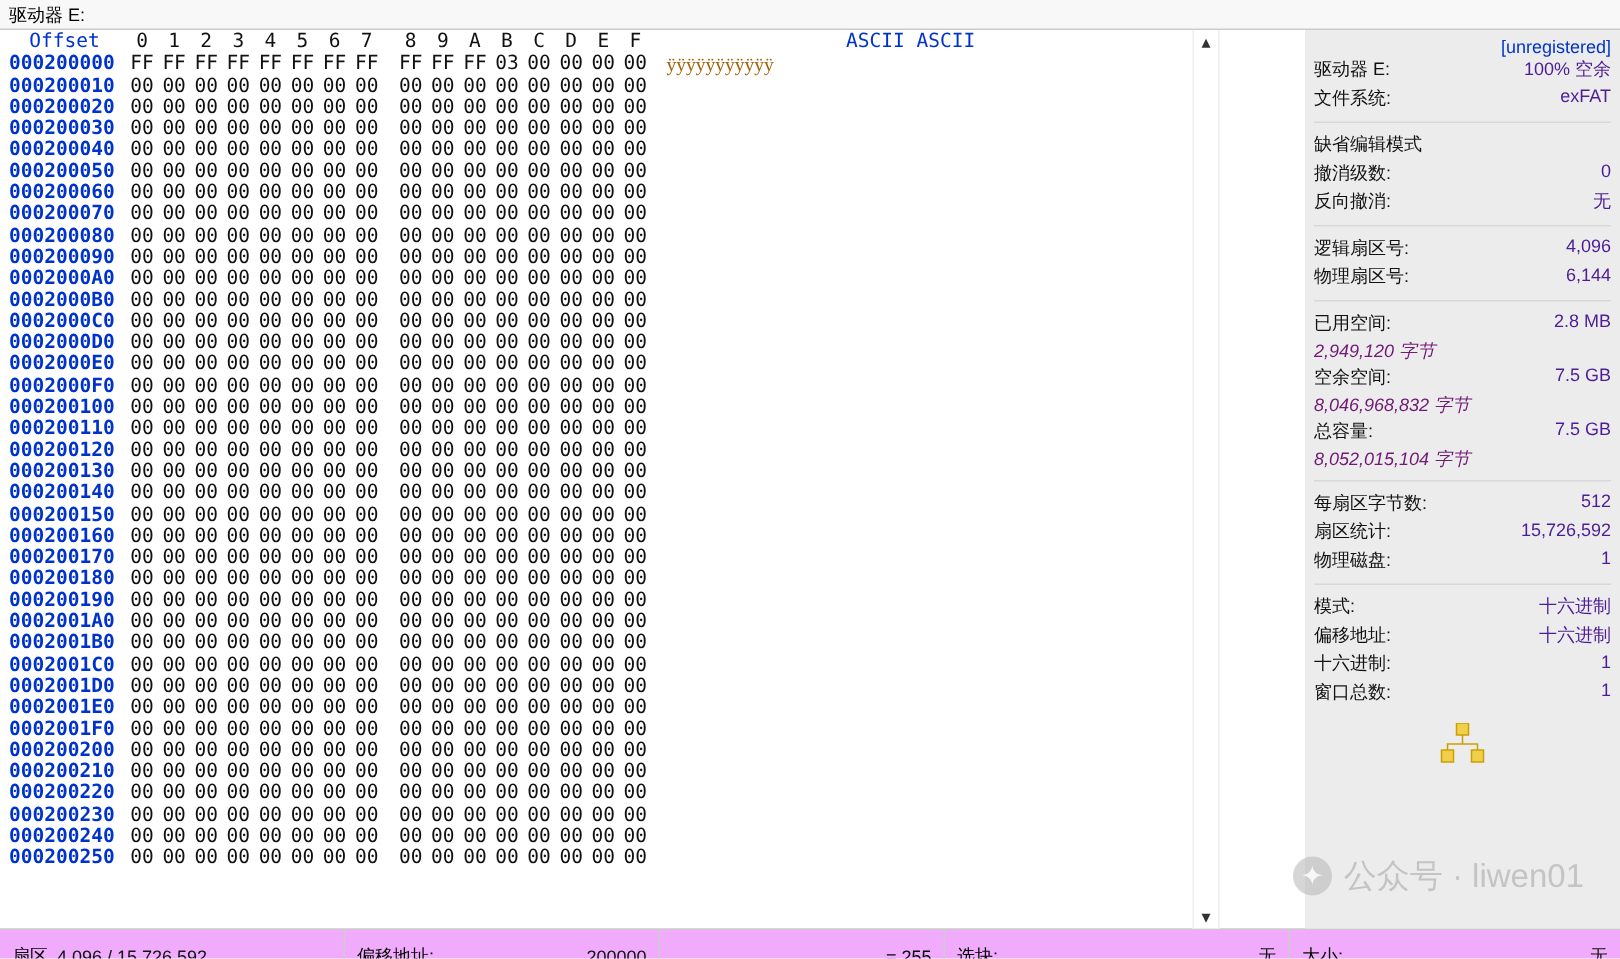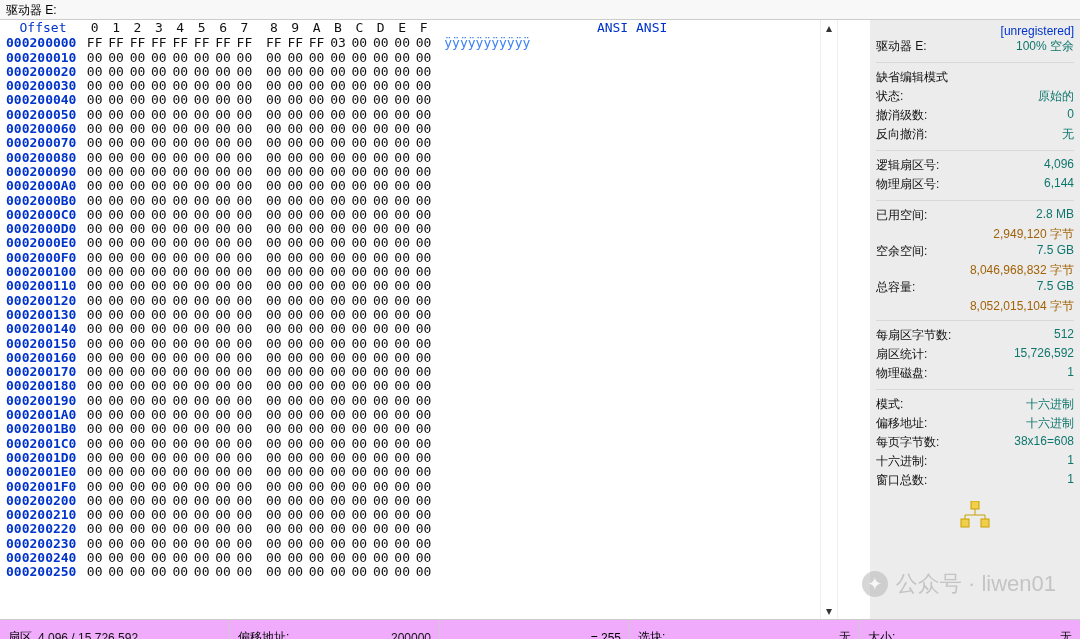--- a/index.html
+++ b/index.html
@@ -17,20 +17,21 @@
   background: #f8f8f8;
   border-bottom: 1px solid #ccc;
   padding: 2px 6px;
   font-size: 12px;
   font-family: "Microsoft YaHei", SimSun, sans-serif;
   color: #000;
 }
 .main {
   display: flex;
   height: 599px;
+  gap: 25px;
 }
 .hex-panel {
   flex: 1;
   overflow: hidden;
   position: relative;
   font-family: Consolas, monospace;
   font-size: 13px;
   line-height: 14.3px;
   padding-left: 2px;
 }
@@ -40,21 +41,21 @@
   padding-top: 1px;
   padding-bottom: 1px;
 }
 .col-offset { width: 82px; text-align: center; }
 .byte-gap { width: 8px; }
 .col-ascii-hdr { flex: 1; text-align: center; padding-left: 10px; }
 .hex-rows {}
 .hex-row { display: flex; white-space: pre; }
 .hex-offset { width: 82px; color: #0033cc; padding-left: 4px; font-weight: bold; }
 .hex-byte { width: 21.4px; text-align: center; color: #111; }
-.hex-ascii { padding-left: 10px; color: #3b82f6; }
+.hex-ascii { padding-left: 10px; color: #a16207; font-family: Liberation Serif, serif; }
 .divider { width: 18px; background: #fff; border-left: 1px solid #eee; border-right: 1px solid #eee; position: relative; }
 .div-arrow-up, .div-arrow-down {
   position: absolute;
   left: 0; right: 0;
   height: 16px;
   display: flex; align-items: center; justify-content: center;
   color: #333;
   font-size: 12px;
 }
 .div-arrow-up { top: 0; }
@@ -63,24 +64,24 @@
   width: 210px;
   background: #ececec;
   font-family: "Microsoft YaHei", SimSun, sans-serif;
   font-size: 12px;
   padding: 4px 6px;
   overflow-y: auto;
   margin-left: 32px;
 }
 .info-row { display: flex; justify-content: space-between; margin-bottom: 2px; }
 .info-row .label { color: #111; }
-.info-row .value { color: #0f766e; text-align: right; }
+.info-row .value { color: #4c1d95; text-align: right; }
 .info-sep { height: 6px; border-bottom: 1px solid #d8d8d8; margin-bottom: 6px; }
 .info-unreg { text-align: right; color: #0033cc; }
-.info-right { text-align: right; color: #a16207; }
+.info-right { color: #701a75; font-style: italic; }
 .net-icon {
   text-align: center;
   padding: 10px 0;
   color: #e0c34b;
   font-size: 18px;
 }
 .net-icon svg { display: inline-block; }
 .watermark {
   position: absolute;
   right: 24px;
@@ -146,21 +147,21 @@
           <div class="byte-gap"></div>
           <div class="hex-byte">8</div>
           <div class="hex-byte">9</div>
           <div class="hex-byte">A</div>
           <div class="hex-byte">B</div>
           <div class="hex-byte">C</div>
           <div class="hex-byte">D</div>
           <div class="hex-byte">E</div>
           <div class="hex-byte">F</div>
         </div>
-      <div class="col-ascii-hdr">ANSI ANSI</div>
+      <div class="col-ascii-hdr">ASCII ASCII</div>
     </div>
     <div class="hex-rows" id="hex-rows">
         <div class="hex-row"><div class="hex-offset">000200000</div><div class="hex-byte">FF</div><div class="hex-byte">FF</div><div class="hex-byte">FF</div><div class="hex-byte">FF</div><div class="hex-byte">FF</div><div class="hex-byte">FF</div><div class="hex-byte">FF</div><div class="hex-byte">FF</div><div class="byte-gap"></div><div class="hex-byte">FF</div><div class="hex-byte">FF</div><div class="hex-byte">FF</div><div class="hex-byte">03</div><div class="hex-byte">00</div><div class="hex-byte">00</div><div class="hex-byte">00</div><div class="hex-byte">00</div><div class="hex-ascii">ÿÿÿÿÿÿÿÿÿÿÿ</div></div>
         <div class="hex-row"><div class="hex-offset">000200010</div><div class="hex-byte">00</div><div class="hex-byte">00</div><div class="hex-byte">00</div><div class="hex-byte">00</div><div class="hex-byte">00</div><div class="hex-byte">00</div><div class="hex-byte">00</div><div class="hex-byte">00</div><div class="byte-gap"></div><div class="hex-byte">00</div><div class="hex-byte">00</div><div class="hex-byte">00</div><div class="hex-byte">00</div><div class="hex-byte">00</div><div class="hex-byte">00</div><div class="hex-byte">00</div><div class="hex-byte">00</div><div class="hex-ascii"></div></div>
         <div class="hex-row"><div class="hex-offset">000200020</div><div class="hex-byte">00</div><div class="hex-byte">00</div><div class="hex-byte">00</div><div class="hex-byte">00</div><div class="hex-byte">00</div><div class="hex-byte">00</div><div class="hex-byte">00</div><div class="hex-byte">00</div><div class="byte-gap"></div><div class="hex-byte">00</div><div class="hex-byte">00</div><div class="hex-byte">00</div><div class="hex-byte">00</div><div class="hex-byte">00</div><div class="hex-byte">00</div><div class="hex-byte">00</div><div class="hex-byte">00</div><div class="hex-ascii"></div></div>
         <div class="hex-row"><div class="hex-offset">000200030</div><div class="hex-byte">00</div><div class="hex-byte">00</div><div class="hex-byte">00</div><div class="hex-byte">00</div><div class="hex-byte">00</div><div class="hex-byte">00</div><div class="hex-byte">00</div><div class="hex-byte">00</div><div class="byte-gap"></div><div class="hex-byte">00</div><div class="hex-byte">00</div><div class="hex-byte">00</div><div class="hex-byte">00</div><div class="hex-byte">00</div><div class="hex-byte">00</div><div class="hex-byte">00</div><div class="hex-byte">00</div><div class="hex-ascii"></div></div>
         <div class="hex-row"><div class="hex-offset">000200040</div><div class="hex-byte">00</div><div class="hex-byte">00</div><div class="hex-byte">00</div><div class="hex-byte">00</div><div class="hex-byte">00</div><div class="hex-byte">00</div><div class="hex-byte">00</div><div class="hex-byte">00</div><div class="byte-gap"></div><div class="hex-byte">00</div><div class="hex-byte">00</div><div class="hex-byte">00</div><div class="hex-byte">00</div><div class="hex-byte">00</div><div class="hex-byte">00</div><div class="hex-byte">00</div><div class="hex-byte">00</div><div class="hex-ascii"></div></div>
         <div class="hex-row"><div class="hex-offset">000200050</div><div class="hex-byte">00</div><div class="hex-byte">00</div><div class="hex-byte">00</div><div class="hex-byte">00</div><div class="hex-byte">00</div><div class="hex-byte">00</div><div class="hex-byte">00</div><div class="hex-byte">00</div><div class="byte-gap"></div><div class="hex-byte">00</div><div class="hex-byte">00</div><div class="hex-byte">00</div><div class="hex-byte">00</div><div class="hex-byte">00</div><div class="hex-byte">00</div><div class="hex-byte">00</div><div class="hex-byte">00</div><div class="hex-ascii"></div></div>
         <div class="hex-row"><div class="hex-offset">000200060</div><div class="hex-byte">00</div><div class="hex-byte">00</div><div class="hex-byte">00</div><div class="hex-byte">00</div><div class="hex-byte">00</div><div class="hex-byte">00</div><div class="hex-byte">00</div><div class="hex-byte">00</div><div class="byte-gap"></div><div class="hex-byte">00</div><div class="hex-byte">00</div><div class="hex-byte">00</div><div class="hex-byte">00</div><div class="hex-byte">00</div><div class="hex-byte">00</div><div class="hex-byte">00</div><div class="hex-byte">00</div><div class="hex-ascii"></div></div>
         <div class="hex-row"><div class="hex-offset">000200070</div><div class="hex-byte">00</div><div class="hex-byte">00</div><div class="hex-byte">00</div><div class="hex-byte">00</div><div class="hex-byte">00</div><div class="hex-byte">00</div><div class="hex-byte">00</div><div class="hex-byte">00</div><div class="byte-gap"></div><div class="hex-byte">00</div><div class="hex-byte">00</div><div class="hex-byte">00</div><div class="hex-byte">00</div><div class="hex-byte">00</div><div class="hex-byte">00</div><div class="hex-byte">00</div><div class="hex-byte">00</div><div class="hex-ascii"></div></div>
@@ -201,27 +202,27 @@
     <div class="div-arrow-up">▴</div>
     <div class="div-arrow-down">▾</div>
   </div>
 
   <div class="info-panel">
     <div class="info-unreg">[unregistered]</div>
     <div class="info-row">
         <span class="label">驱动器 E:</span>
         <span class="value">100% 空余</span>
       </div>
+    <div class="info-row">
+        <span class="label">文件系统:</span>
+        <span class="value">exFAT</span>
+      </div>
     <div class="info-sep"></div>
     <div class="info-row">
         <span class="label">缺省编辑模式</span>
-      </div>
-    <div class="info-row">
-        <span class="label">状态:</span>
-        <span class="value">原始的</span>
       </div>
     <div class="info-row">
         <span class="label">撤消级数:</span>
         <span class="value">0</span>
       </div>
     <div class="info-row">
         <span class="label">反向撤消:</span>
         <span class="value">无</span>
       </div>
     <div class="info-sep"></div>
@@ -263,24 +264,20 @@
         <span class="value">1</span>
       </div>
     <div class="info-sep"></div>
     <div class="info-row">
         <span class="label">模式:</span>
         <span class="value">十六进制</span>
       </div>
     <div class="info-row">
         <span class="label">偏移地址:</span>
         <span class="value">十六进制</span>
-      </div>
-    <div class="info-row">
-        <span class="label">每页字节数:</span>
-        <span class="value">38x16=608</span>
       </div>
     <div class="info-row">
         <span class="label">十六进制:</span>
         <span class="value">1</span>
       </div>
     <div class="info-row">
         <span class="label">窗口总数:</span>
         <span class="value">1</span>
       </div>
     <div class="net-icon">

